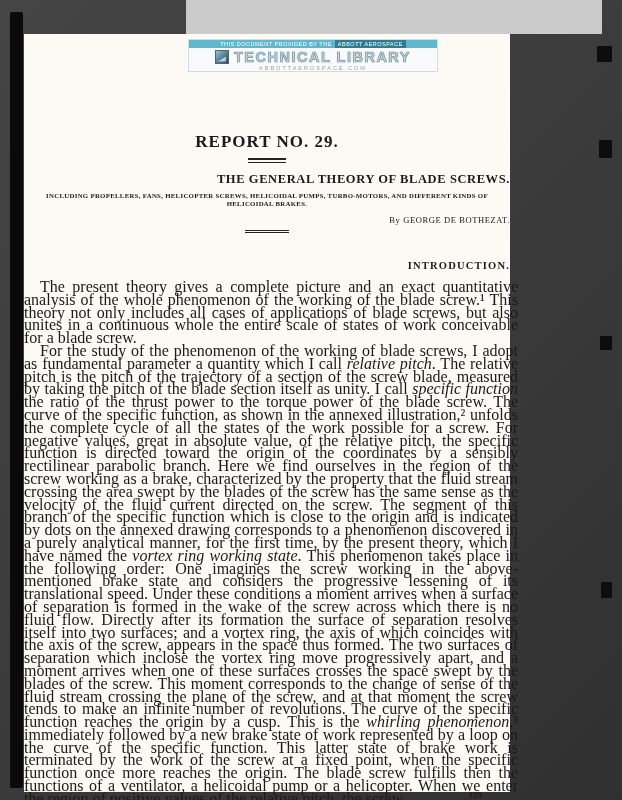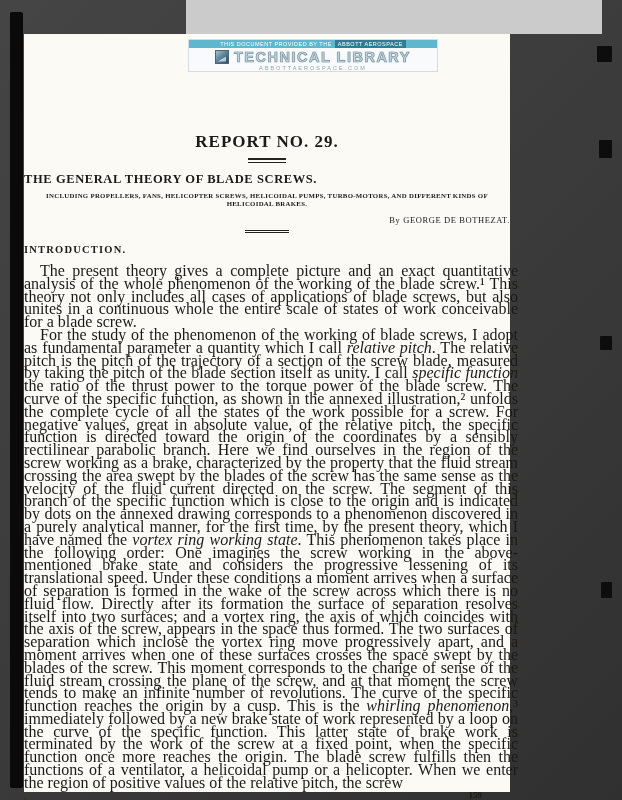--- a/index.html
+++ b/index.html
@@ -55,27 +55,27 @@
     margin-top:98px; text-align:center; font-size:17px; font-weight:bold; letter-spacing:1px;
   }
   .rule-double {
     width:38px; height:2px; margin:6px auto 0;
     border-top:2.5px solid #26221f; border-bottom:1px solid #26221f;
   }
   .rule-thin {
     width:44px; height:1px; margin:5px auto 0;
     border-top:1.5px solid #26221f; border-bottom:0.5px solid #26221f;
   }
-  .doc-title { margin:9px 0 0; text-align:left; font-size:12.5px; font-weight:bold; letter-spacing:0.6px; }
+  .doc-title { margin:9px 0 0; text-align:right; font-size:12.5px; font-weight:bold; letter-spacing:0.6px; }
   .subtitle {
     margin:5px auto 0; width:470px; text-align:center;
     font-size:6.8px; font-weight:bold; line-height:8px; letter-spacing:0.3px;
   }
   .byline { margin-top:7px; text-align:right; font-size:8.5px; letter-spacing:0.6px; }
-  .section-heading { margin-top:11px; text-align:left; font-size:10.5px; font-weight:bold; letter-spacing:1.2px; }
+  .section-heading { margin-top:27px; text-align:right; font-size:10.5px; font-weight:bold; letter-spacing:1.2px; }
   .body-text { margin:10px auto 8px; width:494px; font-size:16px; line-height:12.8px; text-align:justify; }
   .body-text p { margin:0; text-indent:16px; }
   .footnotes { margin:6px auto 0; width:494px; font-size:6.6px; line-height:8px; text-align:justify; color:#2a2724; }
   .footnotes .fn { margin:0 0 2px; }
   .page-number { position:absolute; right:28px; top:756px; font-size:9px; font-weight:bold; }
   i { font-style:italic; }
 </style>
 </head>
 <body>
 

